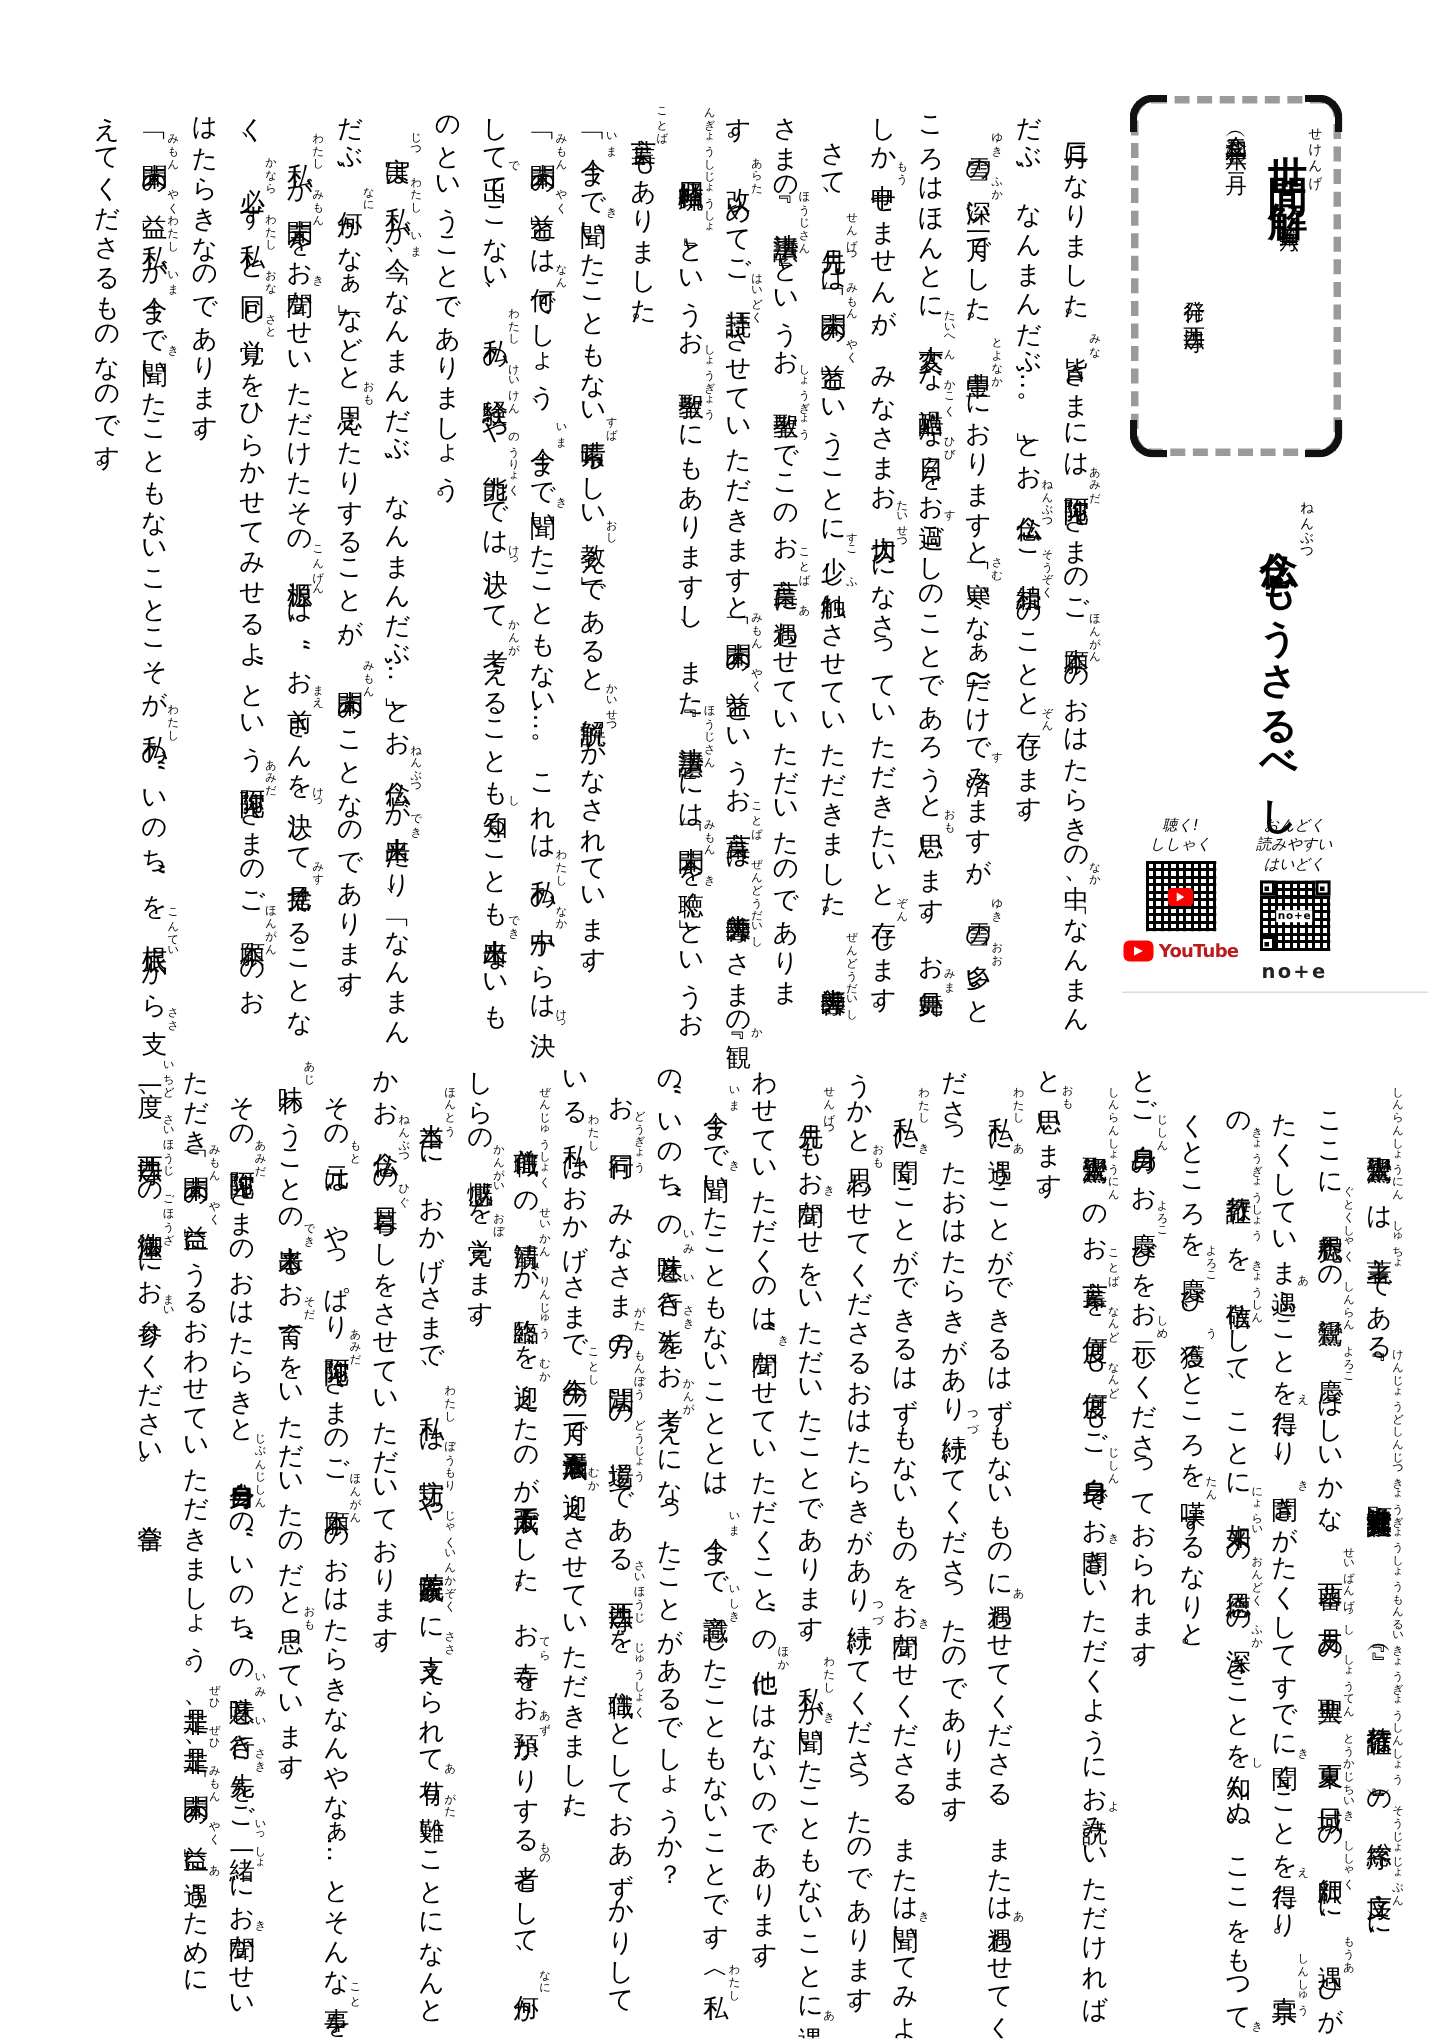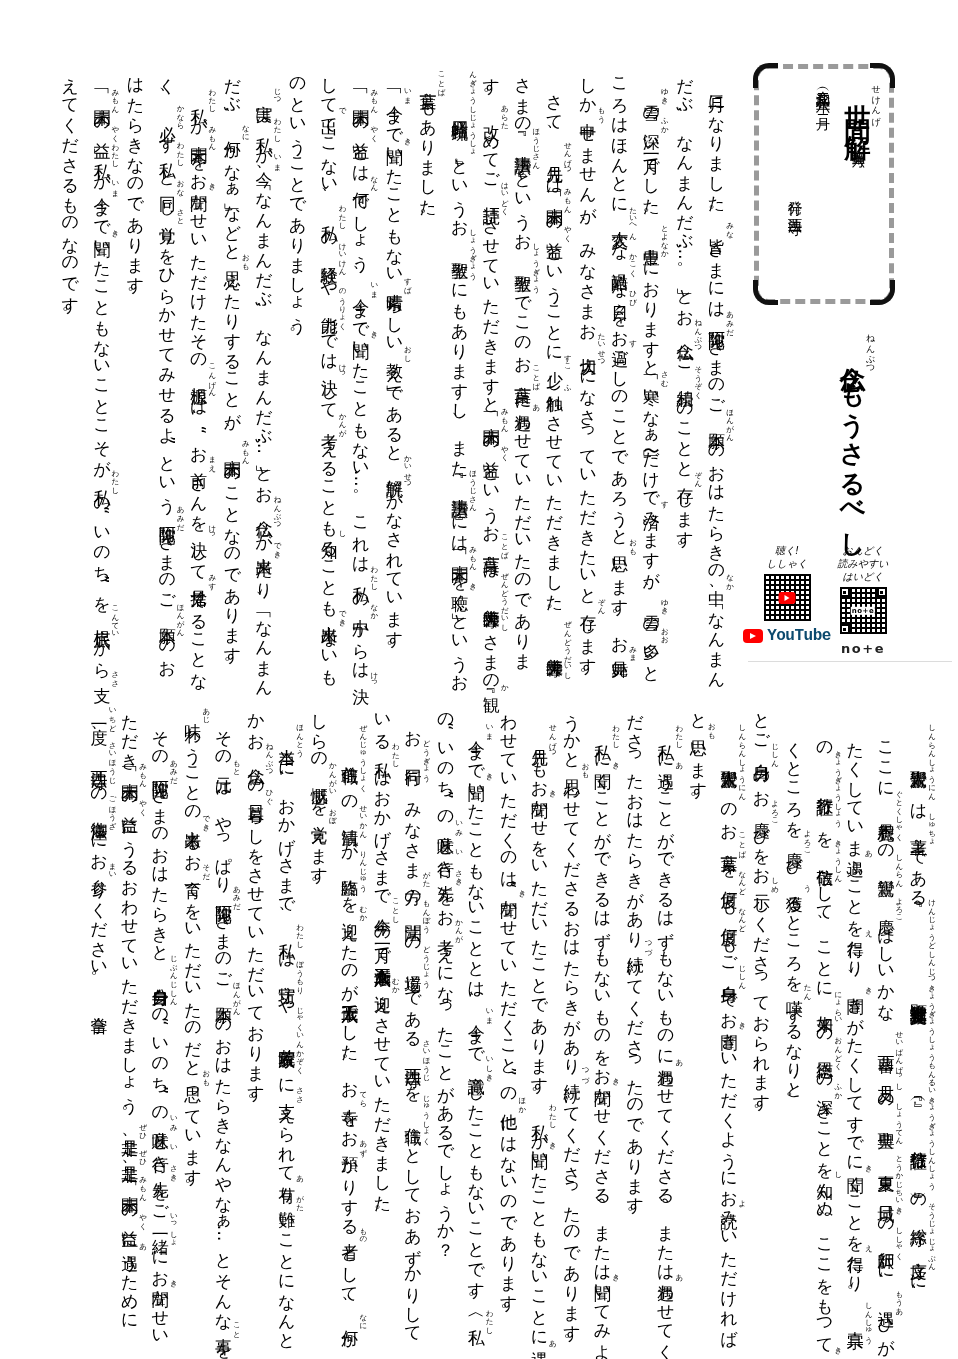--- a/index.html
+++ b/index.html
@@ -45,21 +45,21 @@
   .f-tl{top:0;left:0;} .f-tr{top:0;right:0;} .f-bl{bottom:0;left:0;}
   .qr-center{position:absolute;left:50%;top:50%;transform:translate(-50%,-50%);}
   .yt-badge{width:17px;height:12px;background:#ff0000;border-radius:3px;
             display:flex;align-items:center;justify-content:center;}
   .yt-badge::after{content:"";border-left:5px solid #fff;border-top:3px solid transparent;border-bottom:3px solid transparent;}
   .note-center{background:#fff;font-size:7px;font-weight:700;padding:0 1px;letter-spacing:.5px;line-height:1.2;}
   .yt-logo{display:flex;align-items:center;gap:4px;margin-top:6px;}
   .yt-play{width:20px;height:14px;background:#ff0000;border-radius:4px;position:relative;}
   .yt-play::after{content:"";position:absolute;left:7px;top:3.5px;border-left:6px solid #fff;
                   border-top:3.5px solid transparent;border-bottom:3.5px solid transparent;}
-  .yt-text{font-size:16px;font-weight:700;letter-spacing:-.5px;color:#0c4a6e;font-family:Liberation Mono, monospace;}
+  .yt-text{font-size:12px;font-weight:700;letter-spacing:-.5px;color:#b91c1c;}
   .note-logo{margin-top:7px;font-size:13px;font-weight:800;letter-spacing:1.5px;color:#222;}
 
   .sep{position:absolute;top:661px;left:748px;width:204px;height:1px;background:#dcdcdc;}
 
   
   .top-article{position:absolute;top:66px;left:66px;width:668px;height:622px;
                font-size:17px;line-height:1.86;letter-spacing:.03em;}
   .bottom-article{position:absolute;top:702px;left:84px;width:852px;height:652px;
                   font-size:17px;line-height:1.8;letter-spacing:.02em;}
   .para{margin:0;text-indent:1em;}

